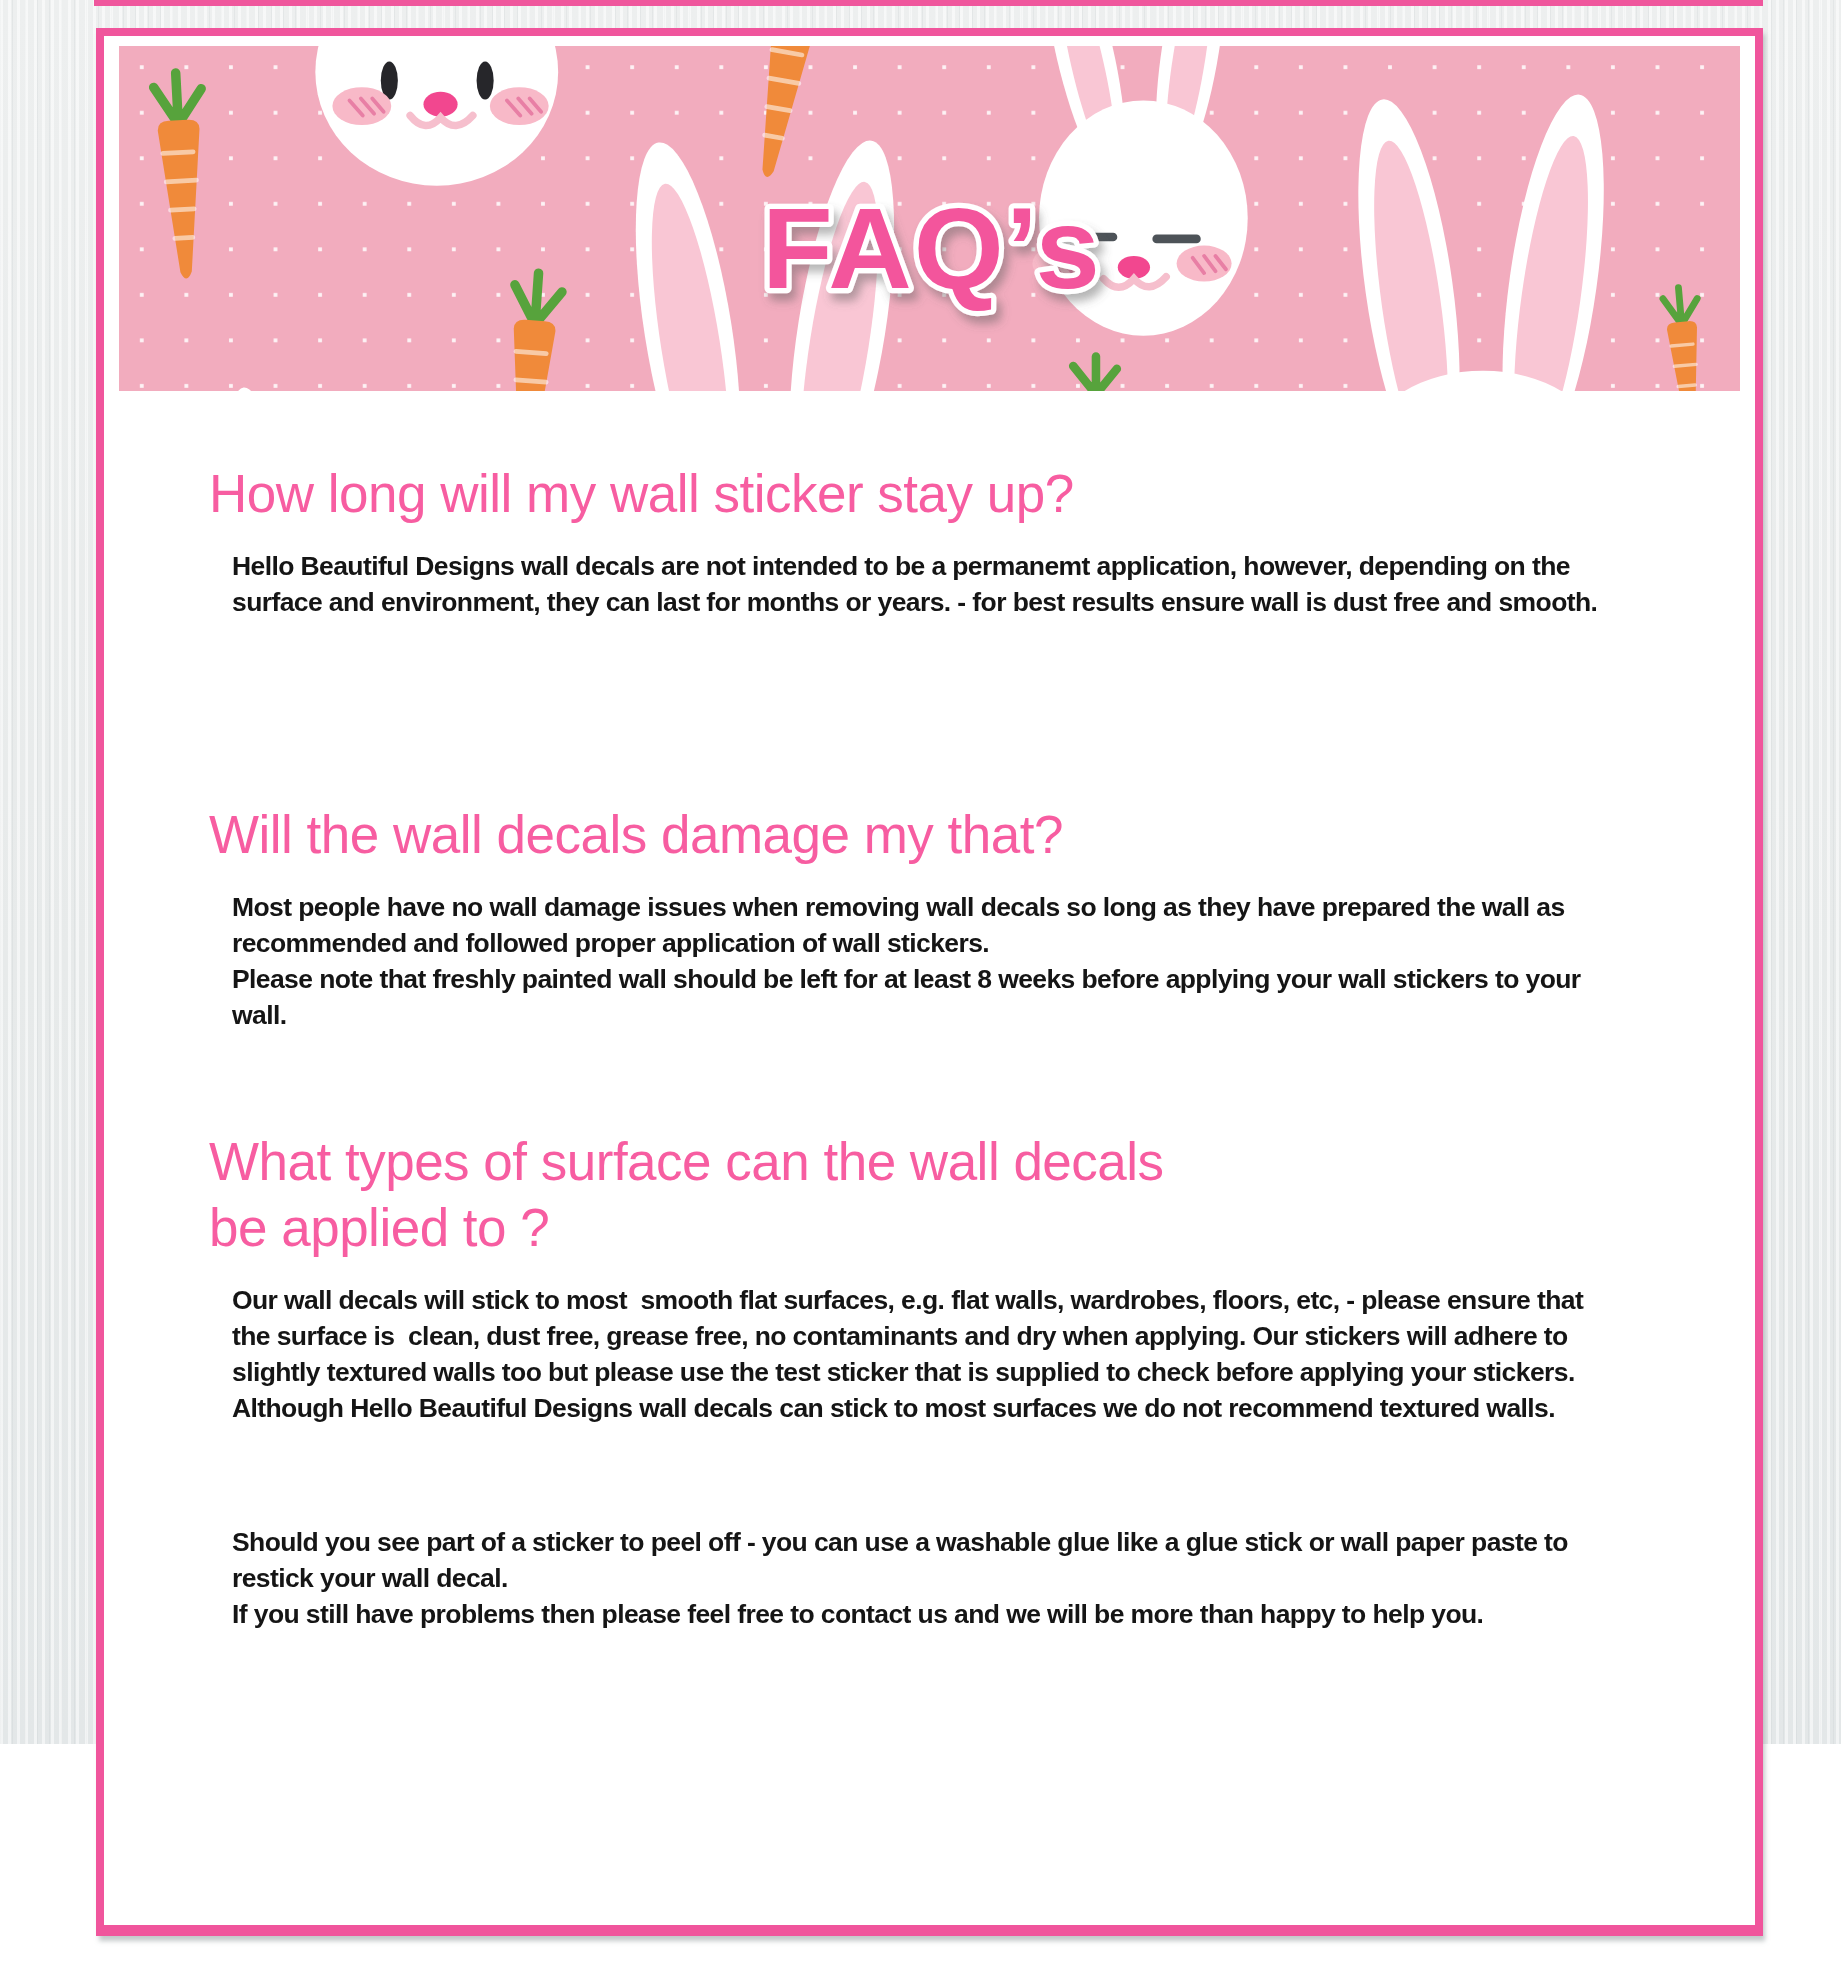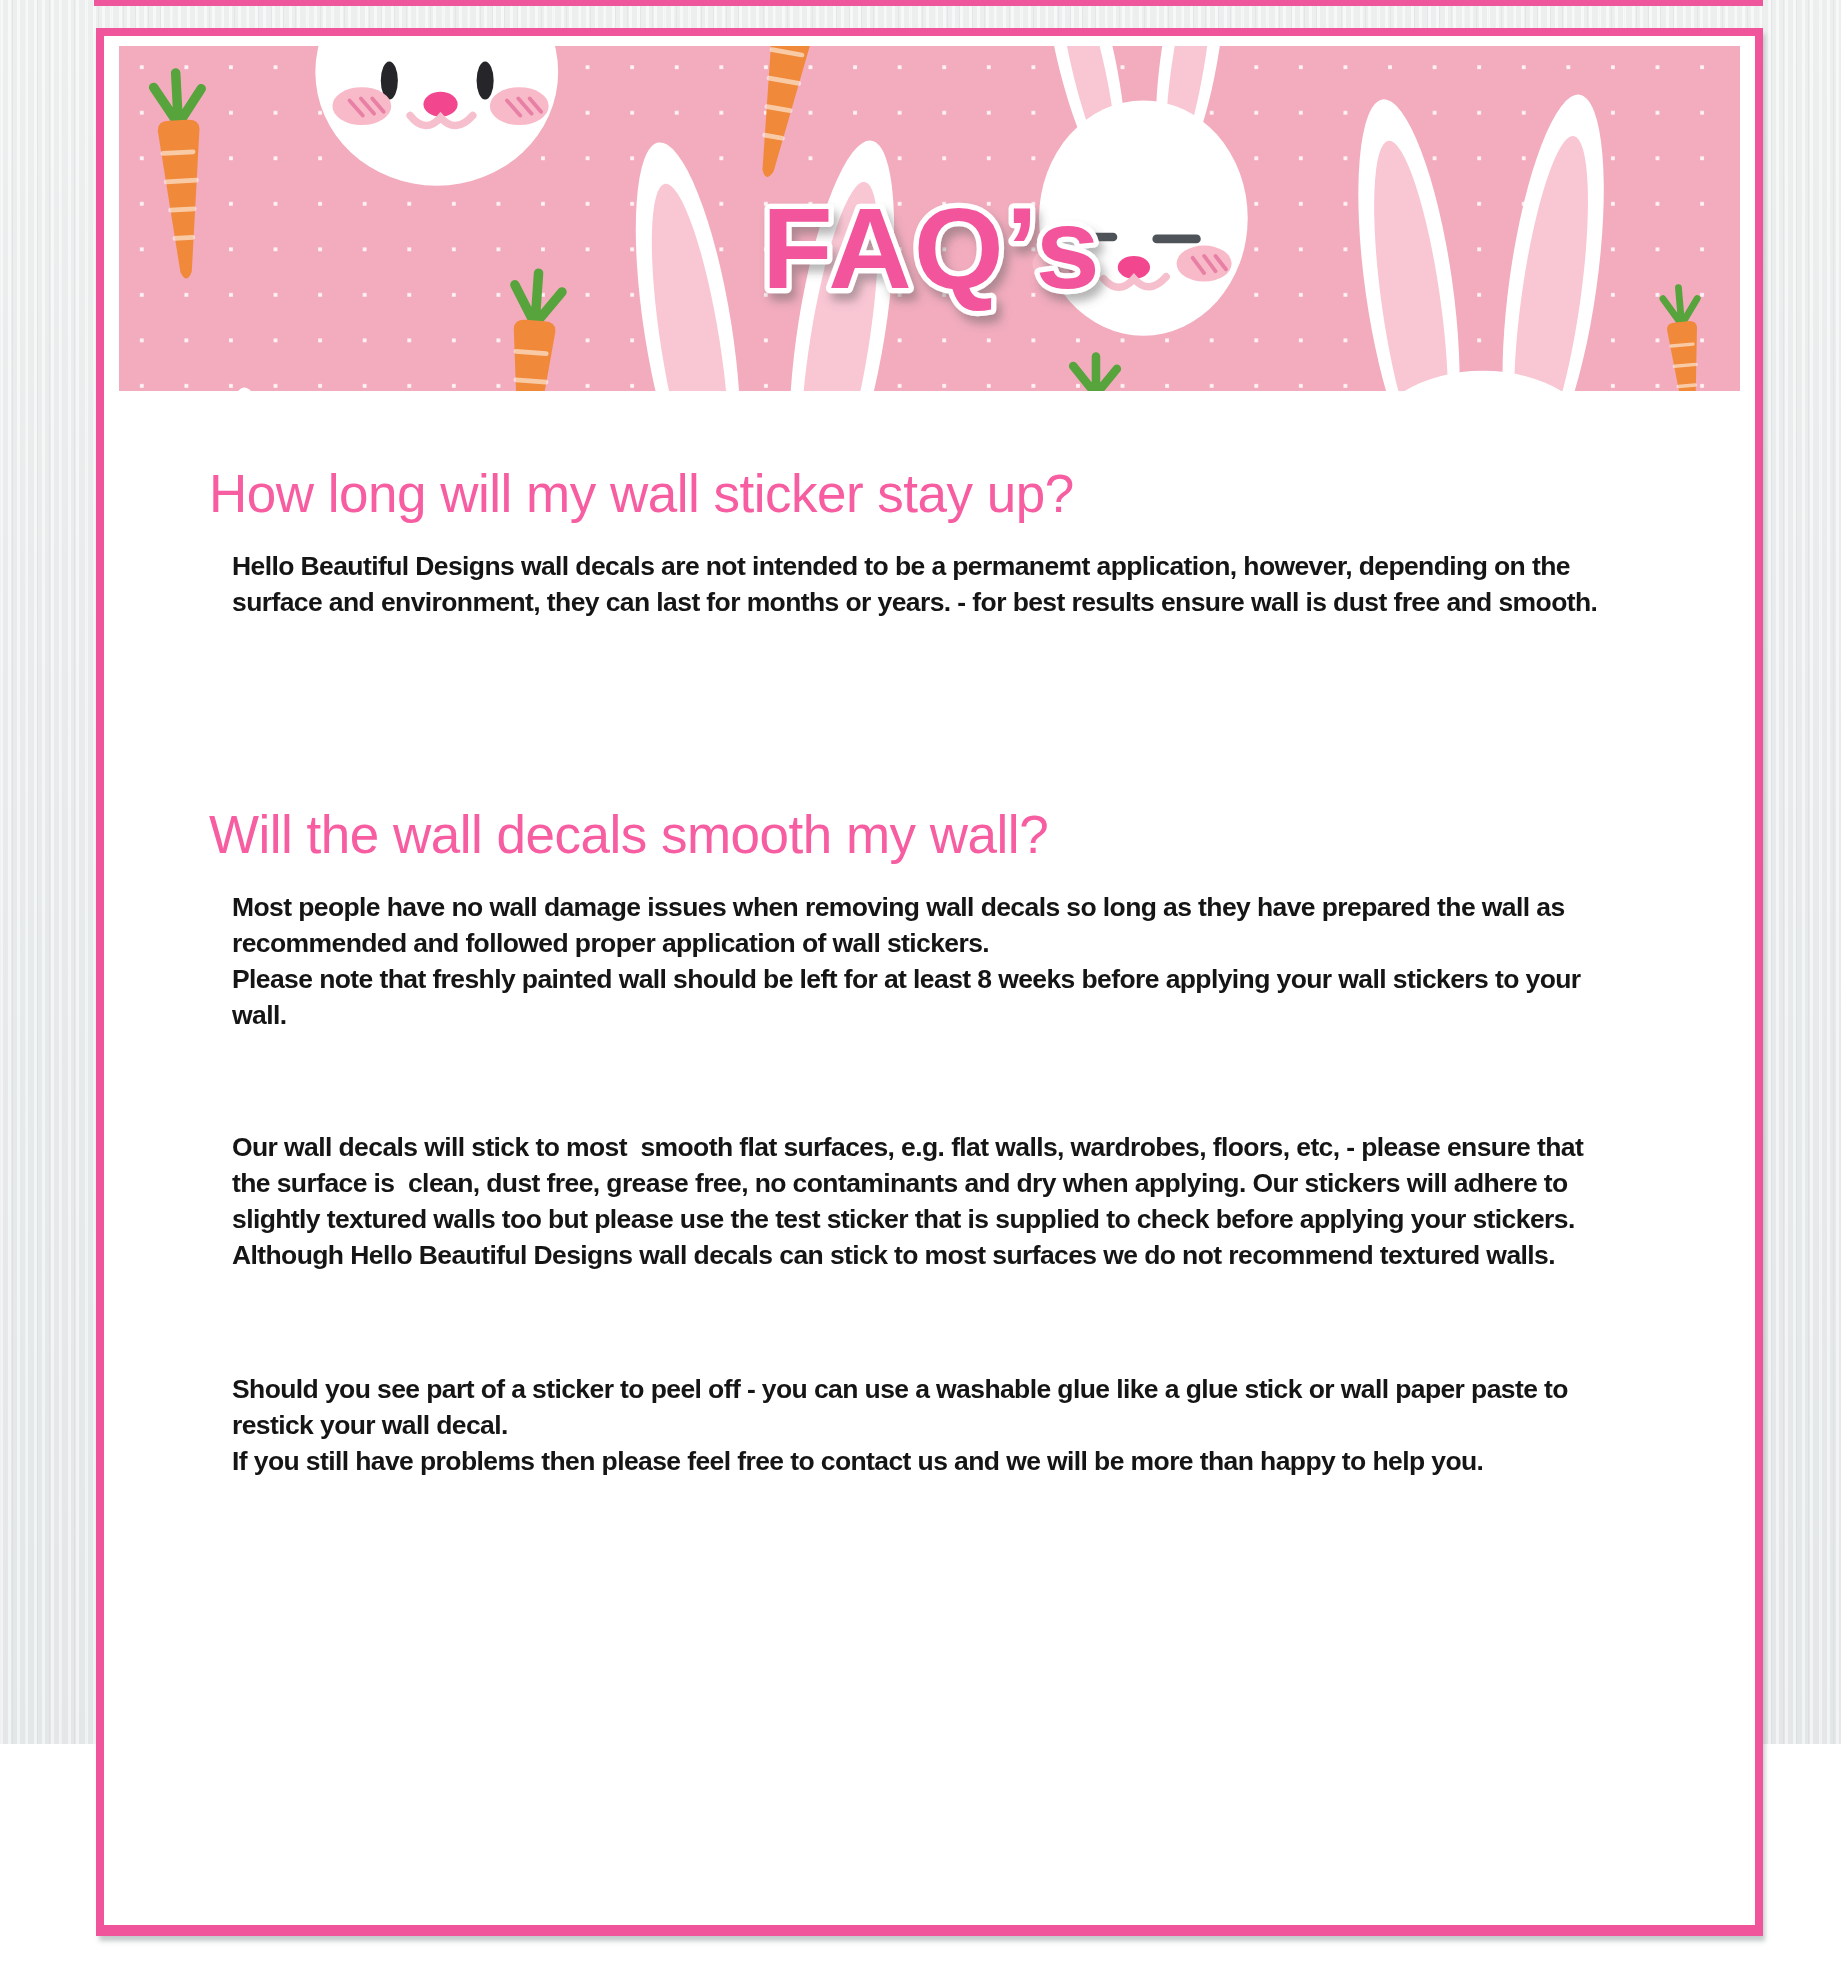--- a/index.html
+++ b/index.html
@@ -171,28 +171,30 @@
 
     <div class="content">
 
       <section class="faq-section s1">
         <h2 class="question">How long will my wall sticker stay up?</h2>
         <p class="answer">Hello Beautiful Designs wall decals are not intended to be a permanemt application, however, depending on the
 surface and environment, they can last for months or years. - for best results ensure wall is dust free and smooth.</p>
       </section>
 
       <section class="faq-section s2">
-        <h2 class="question">Will the wall decals smooth my wall?</h2>
+        <h2 class="question">Will the wall decals damage my that?</h2>
         <p class="answer">Most people have no wall damage issues when removing wall decals so long as they have prepared the wall as
 recommended and followed proper application of wall stickers.
 Please note that freshly painted wall should be left for at least 8 weeks before applying your wall stickers to your
 wall.</p>
       </section>
 
       <section class="faq-section s3">
+        <h2 class="question">What types of surface can the wall decals
+be applied to ?</h2>
         <p class="answer">Our wall decals will stick to most  smooth flat surfaces, e.g. flat walls, wardrobes, floors, etc, - please ensure that
 the surface is  clean, dust free, grease free, no contaminants and dry when applying. Our stickers will adhere to
 slightly textured walls too but please use the test sticker that is supplied to check before applying your stickers.
 Although Hello Beautiful Designs wall decals can stick to most surfaces we do not recommend textured walls.</p>
       </section>
 
       <section class="faq-section s4">
         <p class="answer">Should you see part of a sticker to peel off - you can use a washable glue like a glue stick or wall paper paste to
 restick your wall decal.
 If you still have problems then please feel free to contact us and we will be more than happy to help you.</p>

